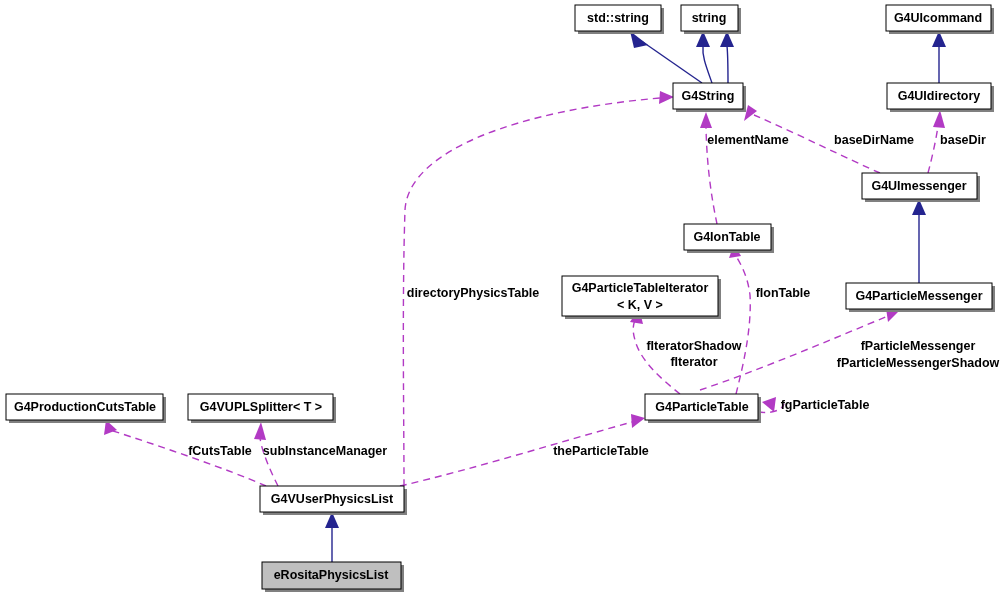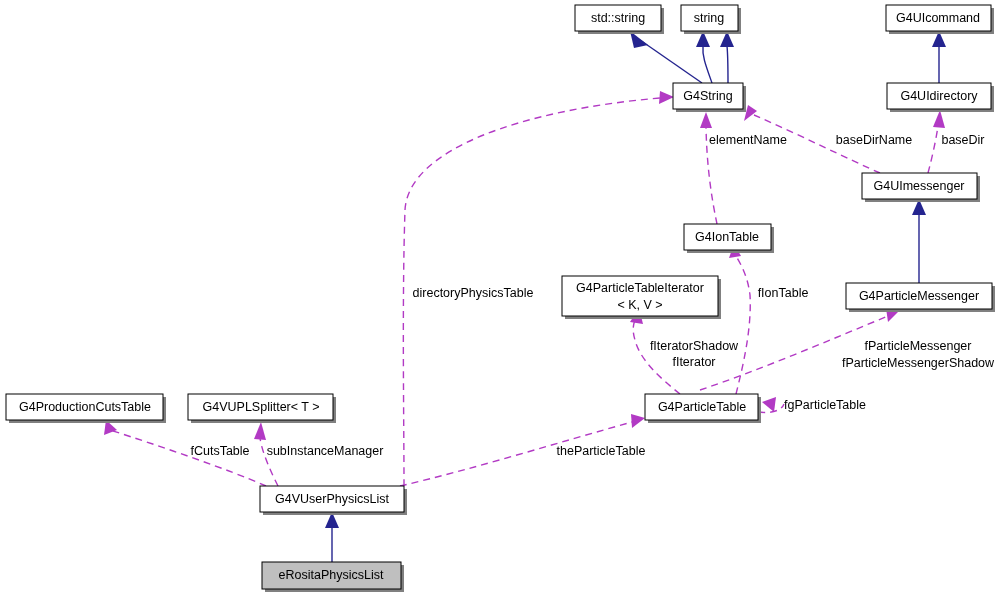--- a/index.html
+++ b/index.html
@@ -10,20 +10,21 @@
   body {
     width: 1003px;
     height: 595px;
     font-family: "Liberation Sans", sans-serif;
     overflow: hidden;
   }
   #diagram-root {
     position: relative;
     width: 1003px;
     height: 595px;
+    font-weight: bold;
   }
   svg#uml-canvas {
     position: absolute;
     top: 0;
     left: 0;
     width: 1003px;
     height: 595px;
     display: block;
   }
   .node-box {

